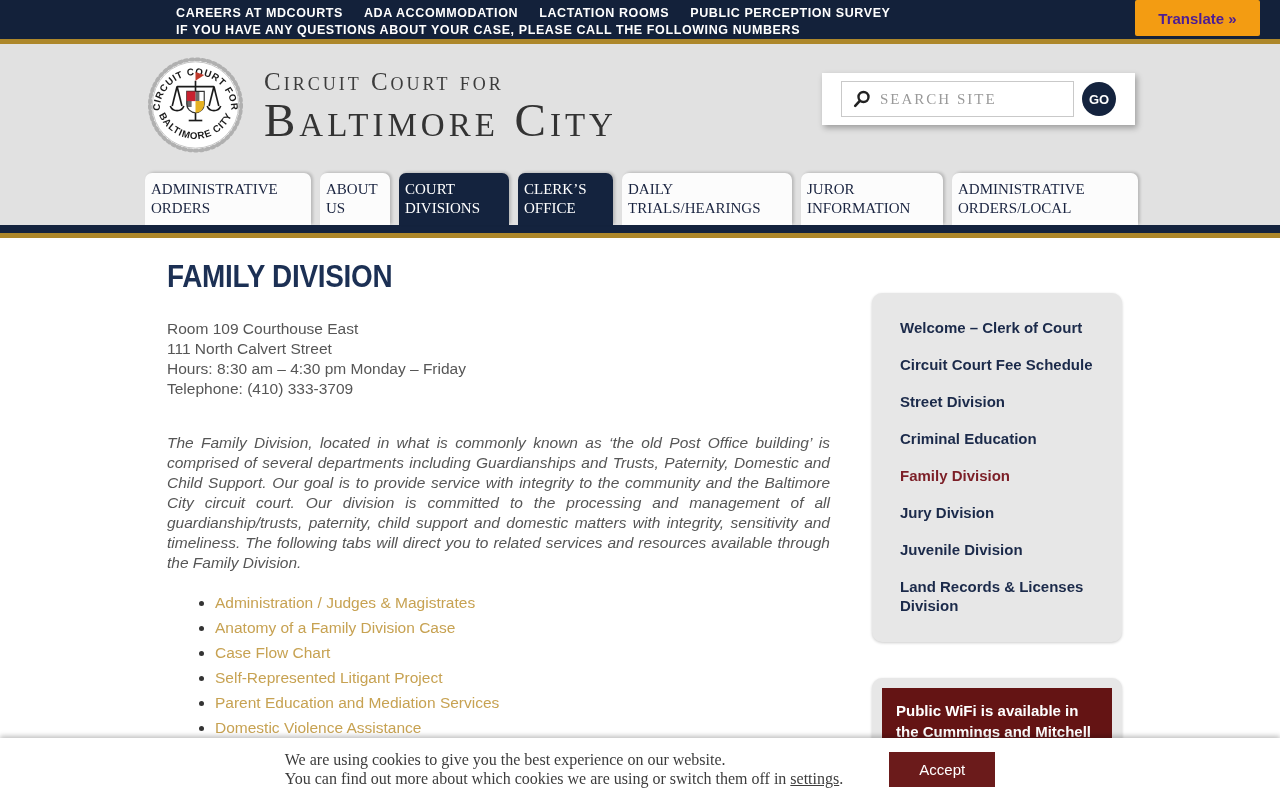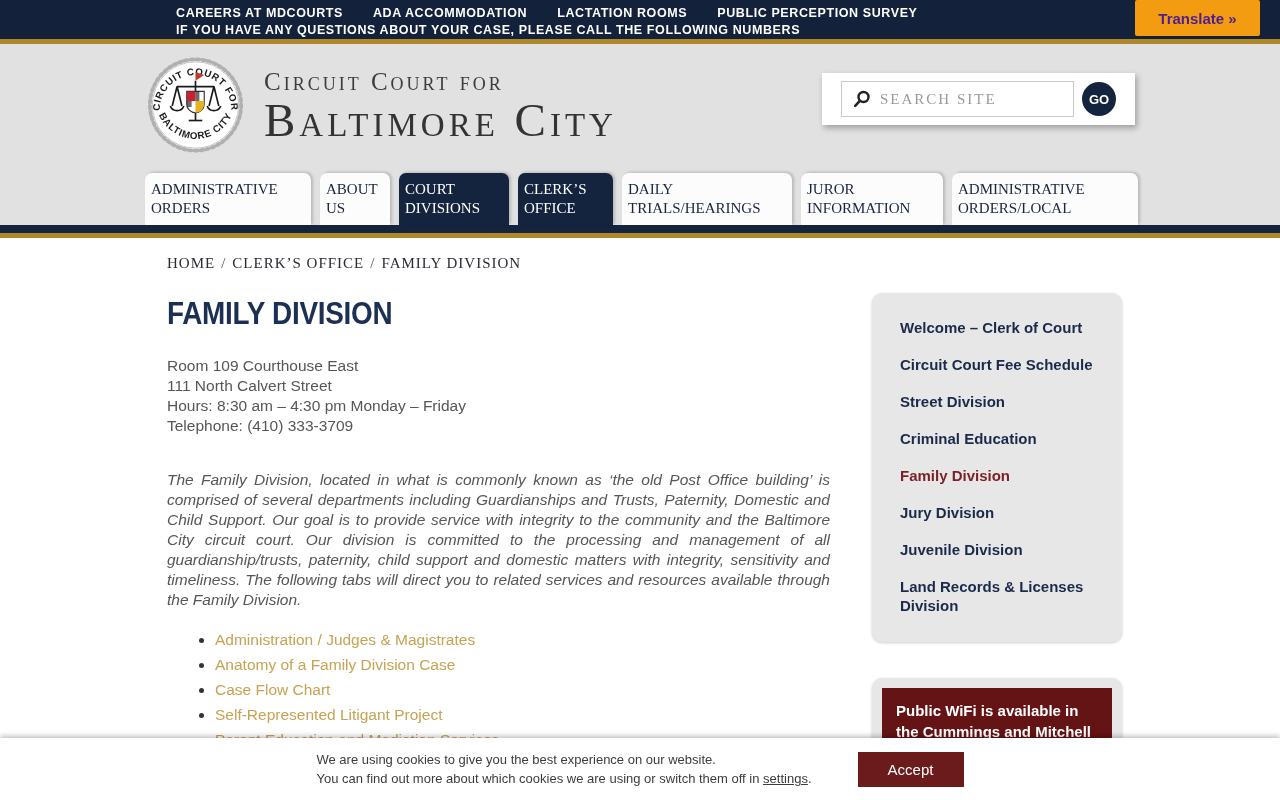--- a/index.html
+++ b/index.html
@@ -3,21 +3,21 @@
 <meta charset="utf-8">
 <style>
   * { margin:0; padding:0; box-sizing:border-box; }
   html,body { width:1280px; height:800px; }
   body { font-family:"Liberation Sans", sans-serif; background:#fff; }
   .page { position:relative; width:1280px; height:800px; overflow:hidden; background:#fff; }
 
   
   .topbar { position:relative; width:100%; height:44px; background:#13213a; border-bottom:5px solid #ad872a; }
   .topbar-links { position:absolute; left:176px; top:6px; }
-  .topbar-row { display:flex; gap:30px; margin-bottom:3px; }
+  .topbar-row { display:flex; gap:21px; margin-bottom:3px; }
   .topbar-row a { color:#fff; font-size:12.5px; font-weight:bold; letter-spacing:.6px; text-decoration:none; white-space:nowrap; cursor:pointer; }
   .translate-btn { position:absolute; right:20px; top:0; width:125px; height:36px; background:#f39c12; color:#4c1d95; border:none; font-family:"Liberation Sans",sans-serif; font-size:15px; font-weight:bold; cursor:pointer; border-radius:2px; }
 
   
   .masthead { position:relative; width:100%; height:181px; background:#e1e1e1; }
   .seal { position:absolute; left:147px; top:11px; width:97px; height:100px; }
   .site-title-wrap { position:absolute; left:264px; top:24px; color:#333; }
   .site-pretitle { font-family:"Liberation Serif",serif; font-variant:small-caps; font-size:25px; letter-spacing:3px; color:#3c3c3c; }
   .site-title { font-family:"Liberation Serif",serif; font-variant:small-caps; font-size:47px; letter-spacing:4px; line-height:1.05; color:#333; }
 
@@ -53,21 +53,21 @@
   .sidebar { width:250px; margin-left:42px; margin-top:58px; }
   .side-box { background:#e7e7e7; border-radius:10px; box-shadow:0 1px 3px rgba(0,0,0,.2); padding:16px 0 18px 28px; }
   .side-box a { display:block; padding:9px 10px 9px 0; font-size:15px; font-weight:bold; color:#1b2a4a; line-height:19px; text-decoration:none; cursor:pointer; }
   .side-box a.current { color:#7c1f27; }
   .wifi-outer { margin-top:36px; background:#e7e7e7; border-radius:10px; box-shadow:0 1px 3px rgba(0,0,0,.2); padding:10px; height:150px; }
   .wifi-inner { background:#641414; height:110px; padding:13px 14px; }
   .wifi-inner p { color:#fff; font-size:15px; font-weight:bold; line-height:20.5px; }
 
   
   .cookie-bar { position:absolute; left:0; bottom:0; width:100%; height:62px; background:#fff; box-shadow:0 -2px 5px rgba(0,0,0,.25); z-index:50; display:flex; align-items:center; justify-content:center; }
-  .cookie-text { font-size:13px; color:#3c3c3c; line-height:19px; }
+  .cookie-text { font-size:16px; color:#3c3c3c; line-height:19px;font-family:Liberation Serif, serif; }
   .cookie-text a { color:#3c3c3c; text-decoration:underline; cursor:pointer; }
   .accept-btn { margin-left:46px; width:106px; height:35px; background:#6b1b1b; color:#fff; border:none; font-family:"Liberation Sans",sans-serif; font-size:15px; cursor:pointer; }
 </style>
 </head>
 <body>
 
 <div class="page">
 
   <header class="topbar">
     <nav class="topbar-links">
@@ -148,23 +148,20 @@
     </nav>
   </div>
 
   <div class="nav-underbar">
       <div class="goldline"></div>
     </div>
 
   <main class="content">
     <div class="main-col">
 
-      <div class="breadcrumb">
-        <a>HOME</a><span class="sep">/</span><a>CLERK’S OFFICE</a><span class="sep">/</span><span>FAMILY DIVISION</span>
-      </div>
 
       <h1 class="page-title">FAMILY DIVISION</h1>
 
       <div class="address">
         <div>Room 109 Courthouse East</div>
         <div>111 North Calvert Street</div>
         <div>Hours: 8:30 am – 4:30 pm Monday – Friday</div>
         <div>Telephone: (410) 333-3709</div>
       </div>
 

